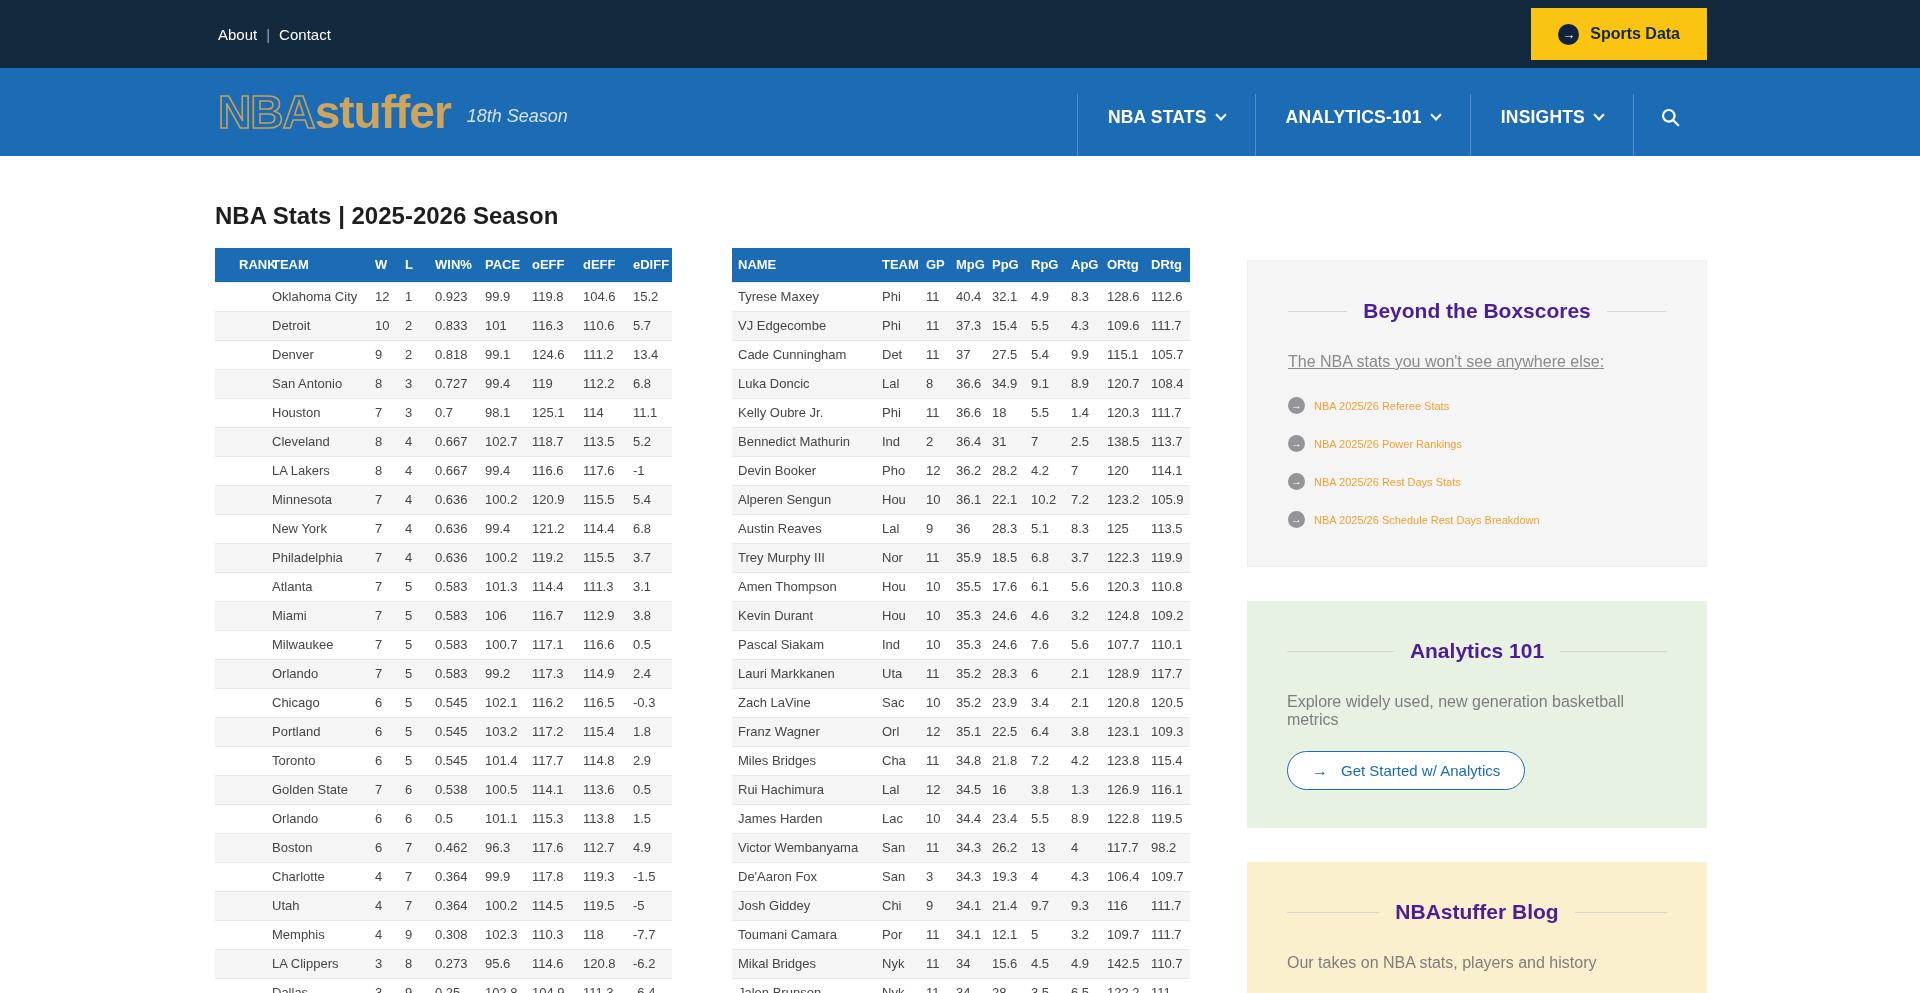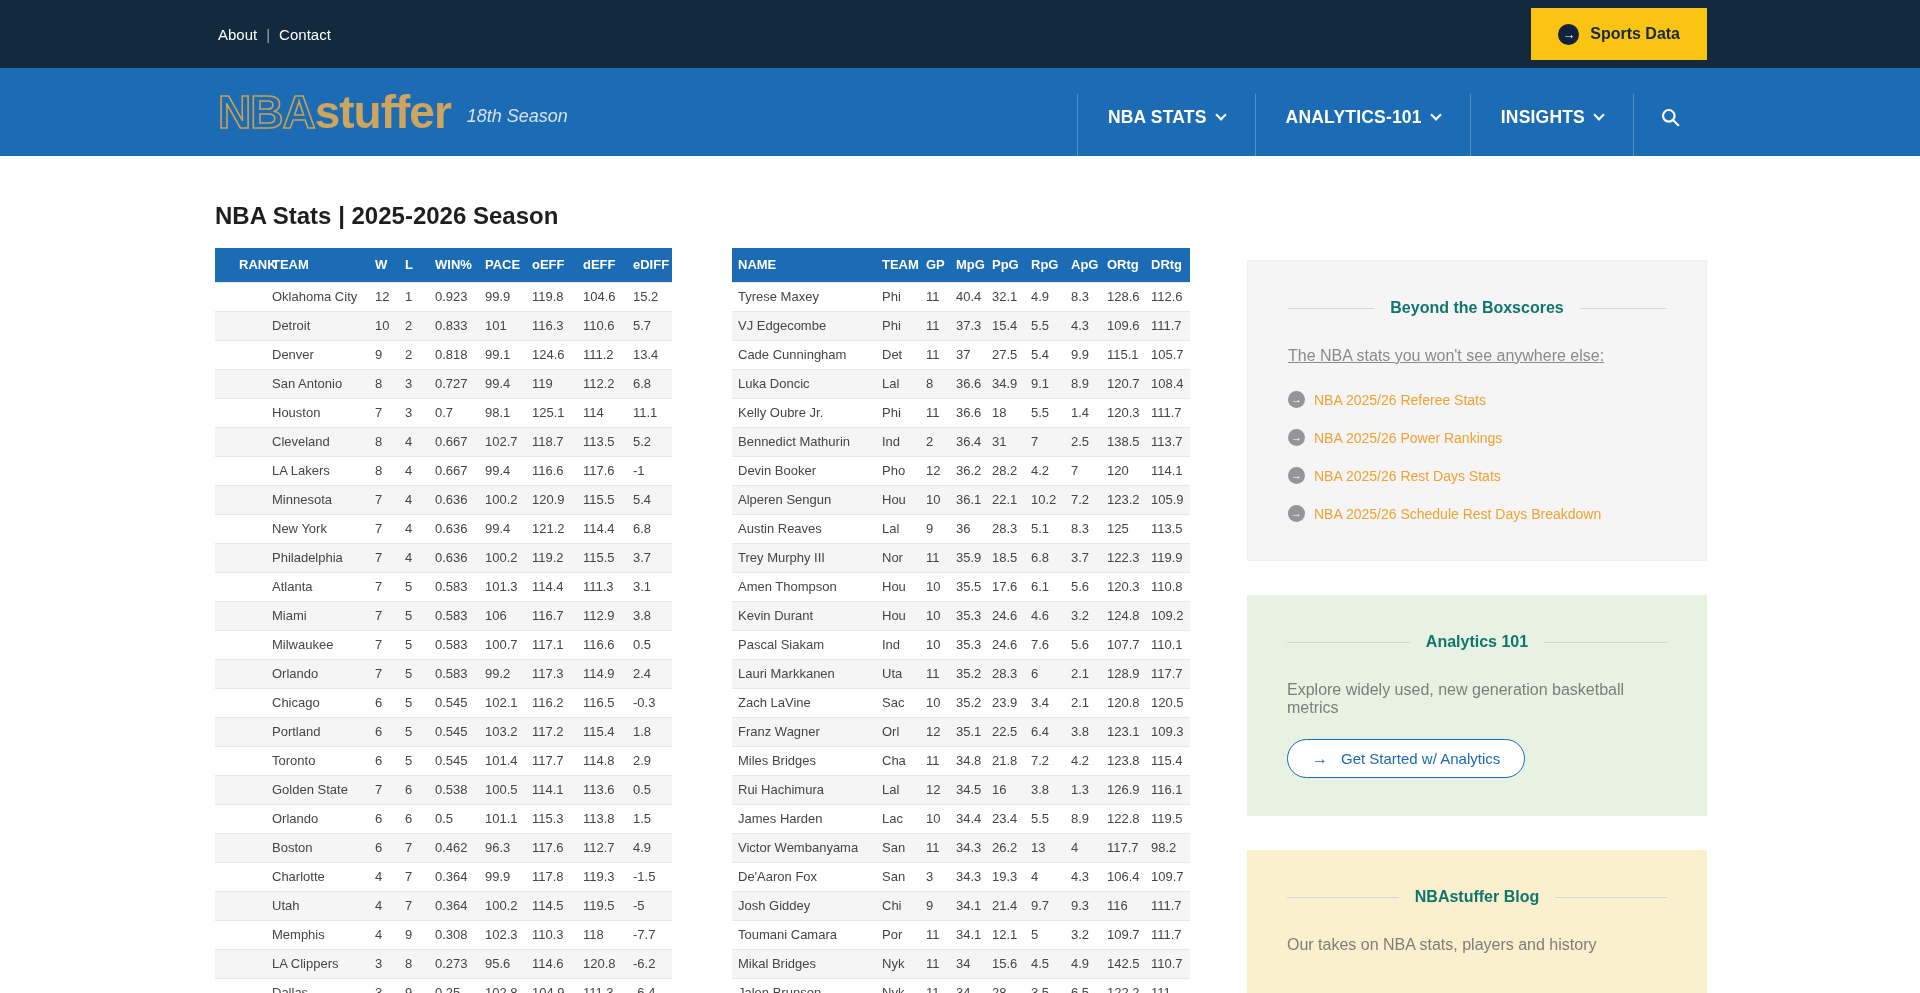--- a/index.html
+++ b/index.html
@@ -90,30 +90,30 @@
   table.player th:nth-child(7),table.player td:nth-child(7){width:36px;margin-left:20px;}
   table.player th:nth-child(8),table.player td:nth-child(8){width:44px;}
   table.player th:nth-child(9),table.player td:nth-child(9){width:39px;}
   
   .card{width:460px;padding:38px 40px;margin-bottom:34px;}
   .card-gray{background:var(--card-gray);border:1px solid #EFEFEF;}
   .card-green{background:var(--card-green);}
   .card-yellow{background:var(--card-yellow);}
   .card-title{display:flex;align-items:center;margin-bottom:30px;}
   .card-title .line{flex:1;height:1px;background:#D5D5D5;}
-  .card-title h3{margin:0 16px;font-size:16px;font-weight:bold;color:#0f766e;white-space:nowrap;}
+  .card-title h3{margin:0 16px;font-size:21px;font-weight:bold;color:#4c1d95;white-space:nowrap;}
   .boxscores-intro{font-size:16px;color:#8A8A8A;margin-bottom:26px;}
   .boxscores-intro span{text-decoration:underline;}
   .box-link{display:flex;align-items:center;gap:9px;margin-bottom:21px;cursor:pointer;}
   .box-link:last-child{margin-bottom:0;}
   .box-link .gcirc{
     width:17px;height:17px;border-radius:50%;background:#939598;color:#fff;flex:none;
     display:inline-flex;align-items:center;justify-content:center;font-size:11px;font-weight:bold;line-height:1;
   }
-  .box-link .ltext{font-size:14px;font-weight:500;color:var(--link-orange);}
+  .box-link .ltext{font-size:11px;font-weight:500;color:var(--link-orange);}
   .card-text{font-size:16px;color:#7D7D7D;margin-bottom:22px;}
   .pill-btn{
     display:inline-flex;align-items:center;gap:13px;background:#fff;cursor:pointer;
     border:1.5px solid var(--button-blue);border-radius:22px;padding:10px 24px;
     font-family:"Liberation Sans",sans-serif;font-size:15px;color:var(--button-blue);
   }
   .pill-btn .arr{font-size:16px;line-height:1;color:var(--button-blue);}
 </style>
 </head>
 <body>

